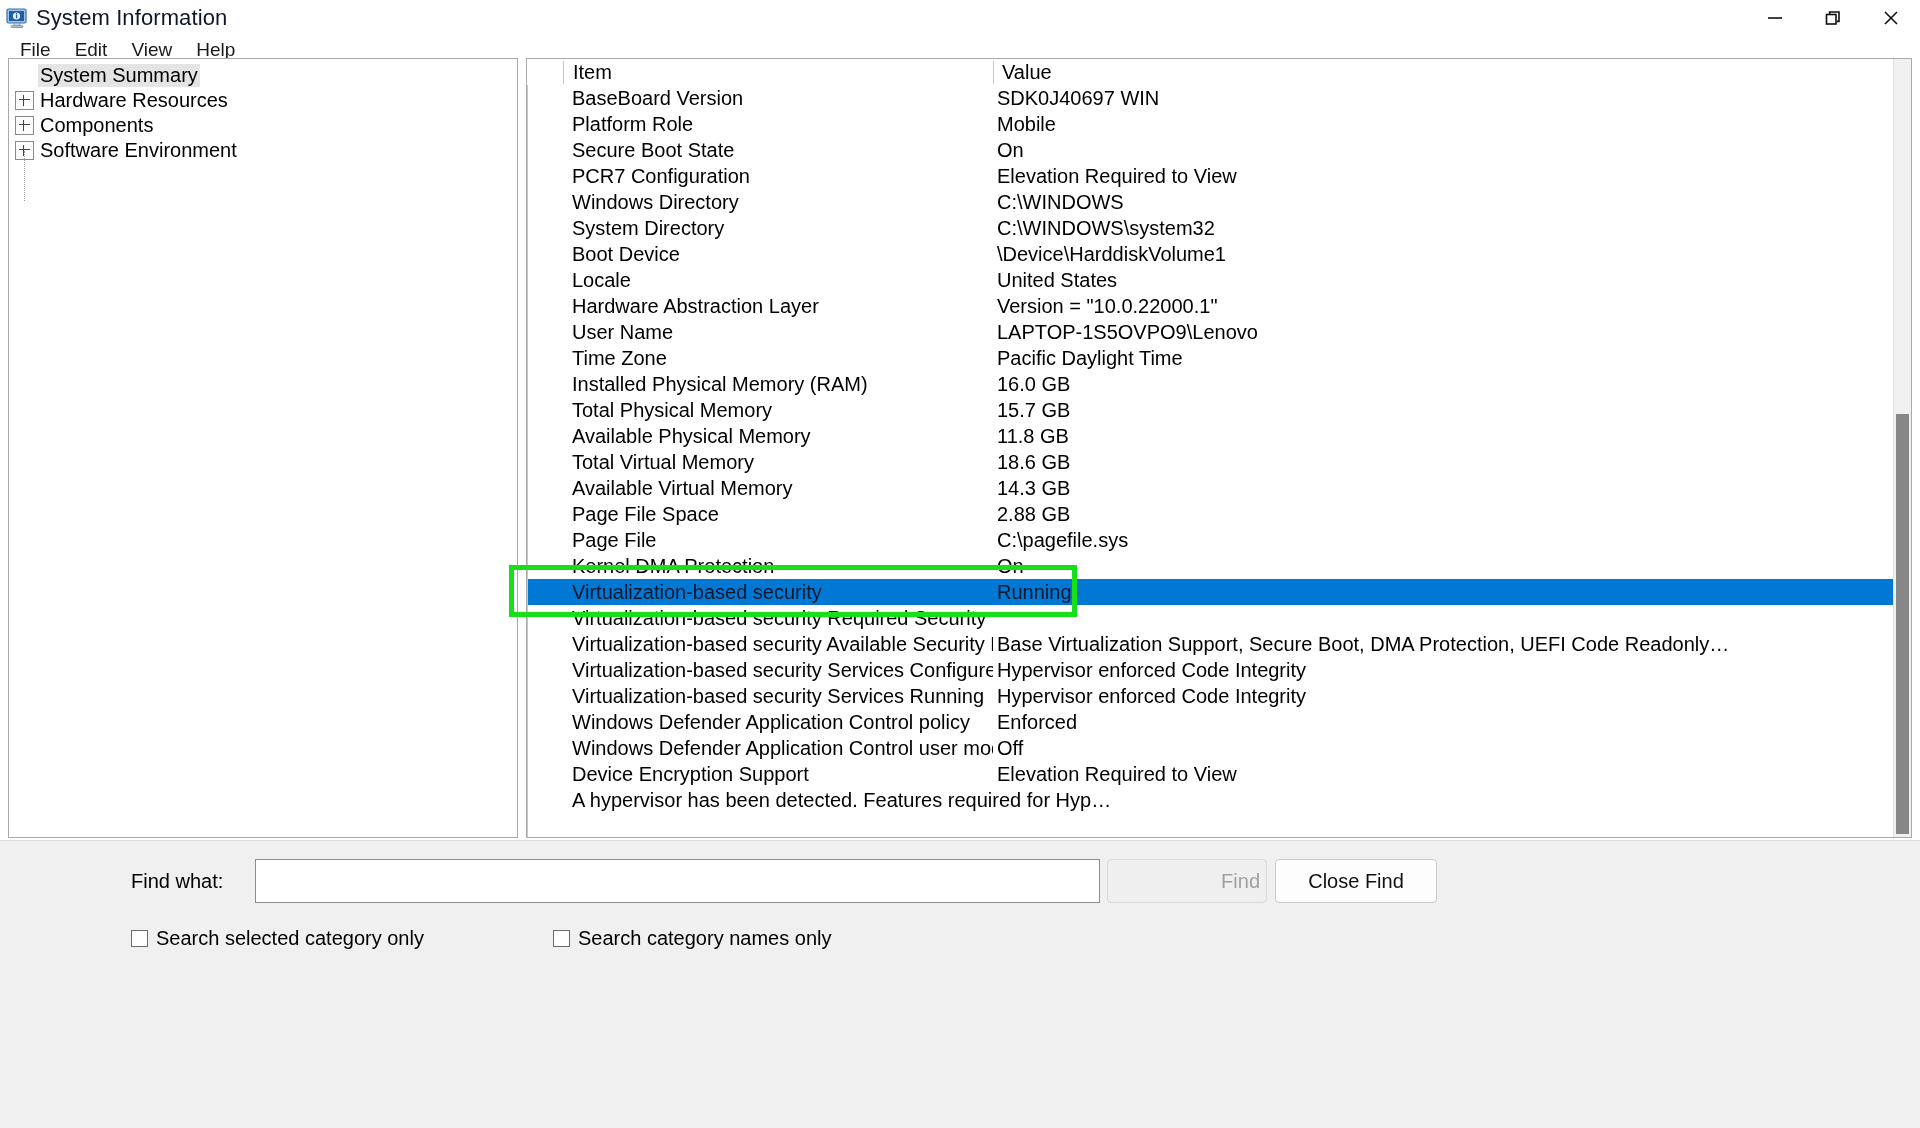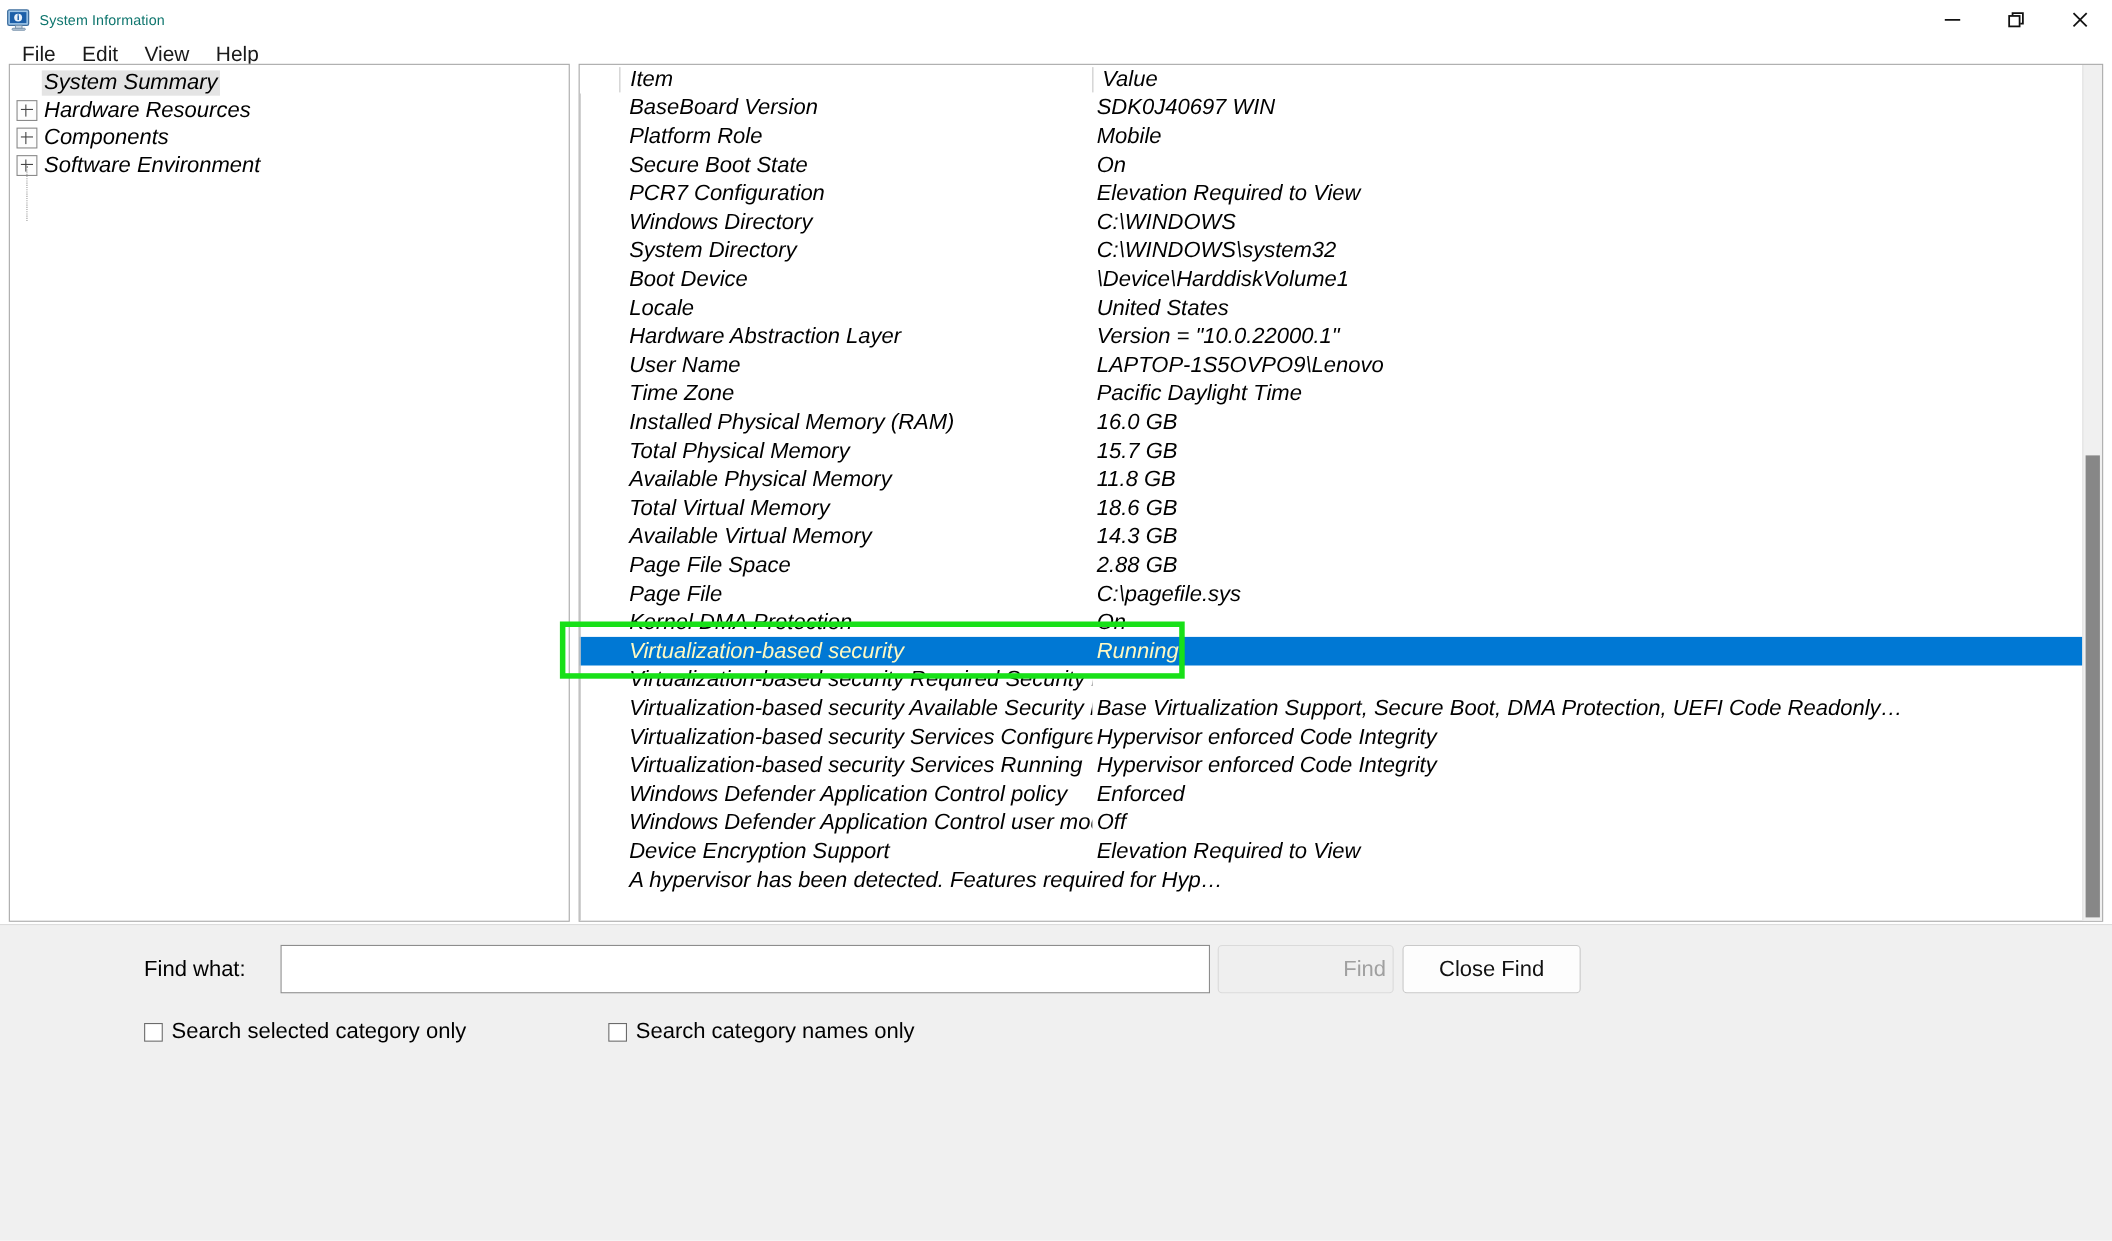--- a/index.html
+++ b/index.html
@@ -27,22 +27,22 @@
   }
   #app-icon {
     width: 22px;
     height: 22px;
     margin-left: 6px;
     margin-right: 8px;
     flex: 0 0 auto;
     position: relative;
   }
   #app-title {
-    font-size: 13px;
-    color: #0f766e;
+    font-size: 22px;
+    color: #0f172a;
     letter-spacing: .1px;
   }
   #window-controls {
     position: absolute;
     right: 0;
     top: 0;
     height: 36px;
     display: flex;
   }
   .wc {
@@ -69,21 +69,20 @@
   }
 
   
   #main {
     position: absolute;
     left: 8px;
     top: 58px;
     width: 1904px;
     height: 780px;
     display: flex;
-    font-style: italic;
   }
 
   
   #tree-panel {
     width: 510px;
     height: 100%;
     border: 1px solid #a9a9a9;
     background: #ffffff;
     box-sizing: border-box;
     overflow: hidden;
@@ -165,21 +164,21 @@
     box-sizing: border-box;
     overflow: hidden;
   }
   .lv-row.header {
     color: #000;
   }
   .lv-row.header .c-item { border-left: 1px solid #c6c6c6; }
   .lv-row.header .c-value { border-left: 1px solid #c6c6c6; padding-left: 8px;}
   .lv-row.selected {
     background: #0078d4;
-    color: #fef9c3;
+    color: #0f172a;
   }
   .lv-row.wide .c-item { width: auto; flex: 1; }
 
   
   .vsep {
     position: absolute;
     top: 26px;
     bottom: 0;
     width: 1px;
     background: #c6c6c6;

